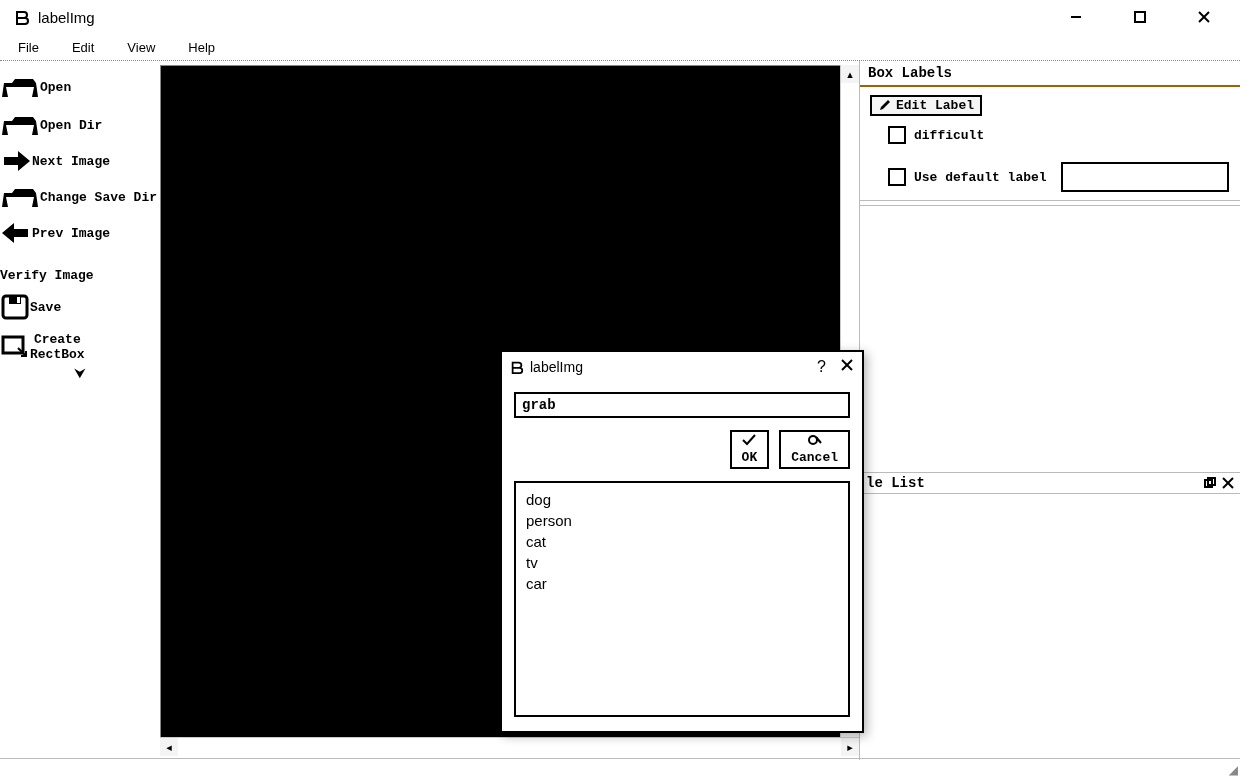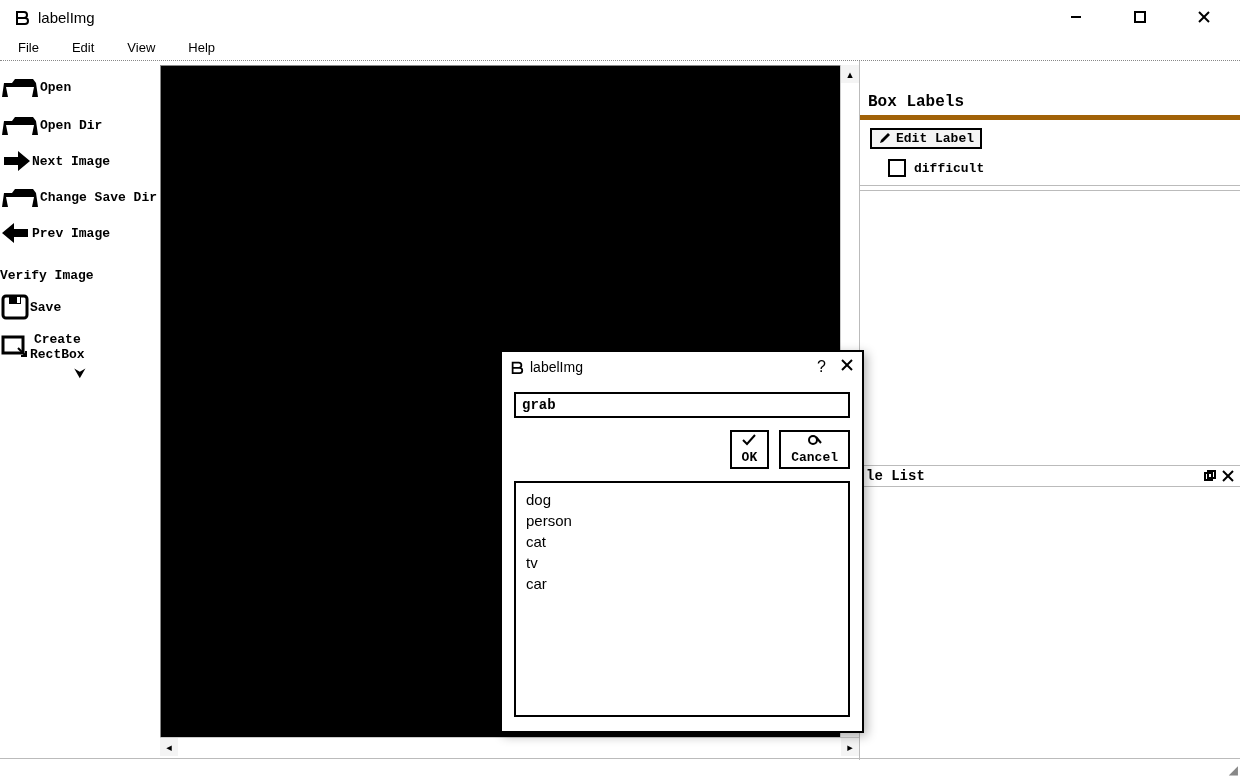--- a/index.html
+++ b/index.html
@@ -18,21 +18,21 @@
   .canvas-wrap{flex:1;position:relative;margin:4px 0 4px 0;}
   .canvas{position:absolute;inset:0;background:#000;border:1px solid #888;}
   .vscroll{position:absolute;top:0;right:0;width:18px;bottom:18px;background:#fff;border-left:1px solid #ccc;}
   .vscroll .up,.vscroll .down{position:absolute;left:0;right:0;height:18px;background:#f4f4f4;text-align:center;font-size:11px;line-height:18px;}
   .vscroll .up{top:0;}.vscroll .down{bottom:0;}
   .hscroll{position:absolute;left:0;right:0;bottom:0;height:18px;background:#fff;border-top:1px solid #ccc;}
   .hscroll .l,.hscroll .r{position:absolute;top:0;bottom:0;width:18px;background:#f4f4f4;text-align:center;font-size:11px;line-height:18px;}
   .hscroll .l{left:0;}.hscroll .r{right:0;}
   .rightpanel{width:380px;border-left:1px solid #bbb;display:flex;flex-direction:column;}
   .panel{border-bottom:1px solid #bbb;}
-  .panel-title{font-family:"Courier New",monospace;font-weight:bold;font-size:16px;padding:4px 8px;border-bottom:5px solid #a16207;margin-top:28px;}
+  .panel-title{font-family:"Courier New",monospace;font-weight:bold;font-size:14px;padding:4px 8px;border-bottom:2px solid #a16207;}
   .panel-body{padding:8px 10px;}
   .edit-label-btn{display:inline-flex;align-items:flex-start;gap:4px;border:2px solid #000;padding:1px 6px;font-family:"Courier New",monospace;font-weight:bold;background:#f5f5f5;}
   .chkrow{display:flex;align-items:center;gap:8px;margin-top:10px;font-family:"Courier New",monospace;font-weight:bold;padding-left:18px;}
   .chkbox{width:14px;height:14px;border:2px solid #000;display:inline-block;}
   .def-input{height:24px;width:160px;border:2px solid #000;margin-left:6px;}
   .boxlist{flex:1;border-top:1px solid #bbb;margin-top:4px;}
   .filelist-title{display:flex;align-items:center;justify-content:space-between;padding:2px 6px;font-family:"Courier New",monospace;font-weight:bold;font-size:14px;border-top:1px solid #bbb;border-bottom:1px solid #bbb;}
   .filelist-title .pbtns{display:flex;gap:6px;}
   .filelist-body{flex:1;}
 
@@ -184,20 +184,25 @@
               <svg width="14" height="14" viewBox="0 0 14 14">
                   <path d="M2 12l1-3 7-7 2 2-7 7-3 1z" fill="#000"></path>
                 </svg>
             </span>
             <span>Edit Label</span>
           </div>
           <div class="chkrow">
             <span class="chkbox"></span>
             <span>difficult</span>
           </div>
+          <div class="chkrow" style="margin-top:18px">
+            <span class="chkbox"></span>
+            <span>Use default label</span>
+            <input class="def-input" value="" style="">
+          </div>
         </div>
       </div>
       <div class="boxlist"></div>
       <div class="filelist-title">
         <span>le List</span>
         <span class="pbtns">
           <span>
             <svg width="12" height="12">
                 <rect x="1" y="3" width="7" height="7" fill="none" stroke="#000" stroke-width="2"></rect>
                 <rect x="4" y="1" width="7" height="7" fill="none" stroke="#000" stroke-width="2"></rect>

